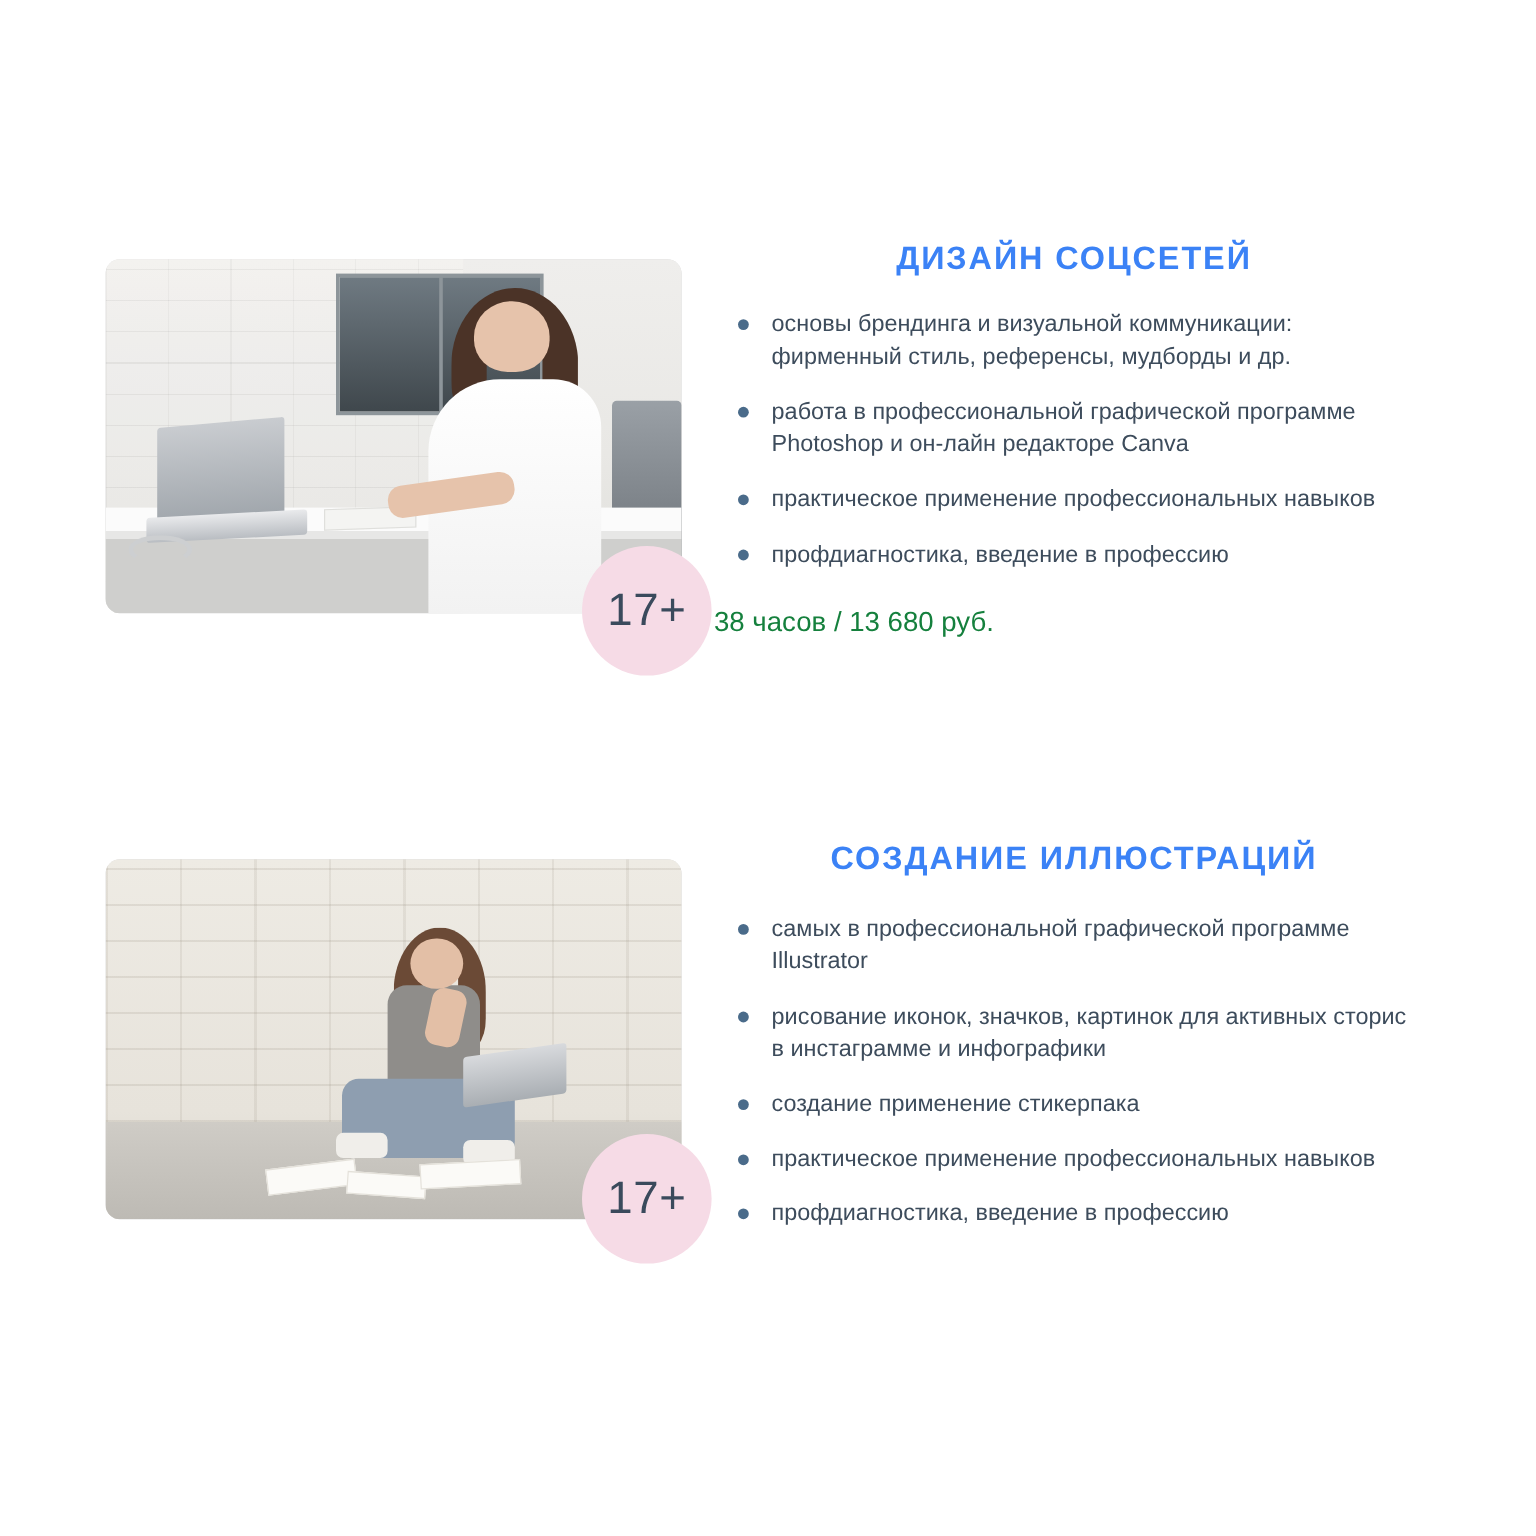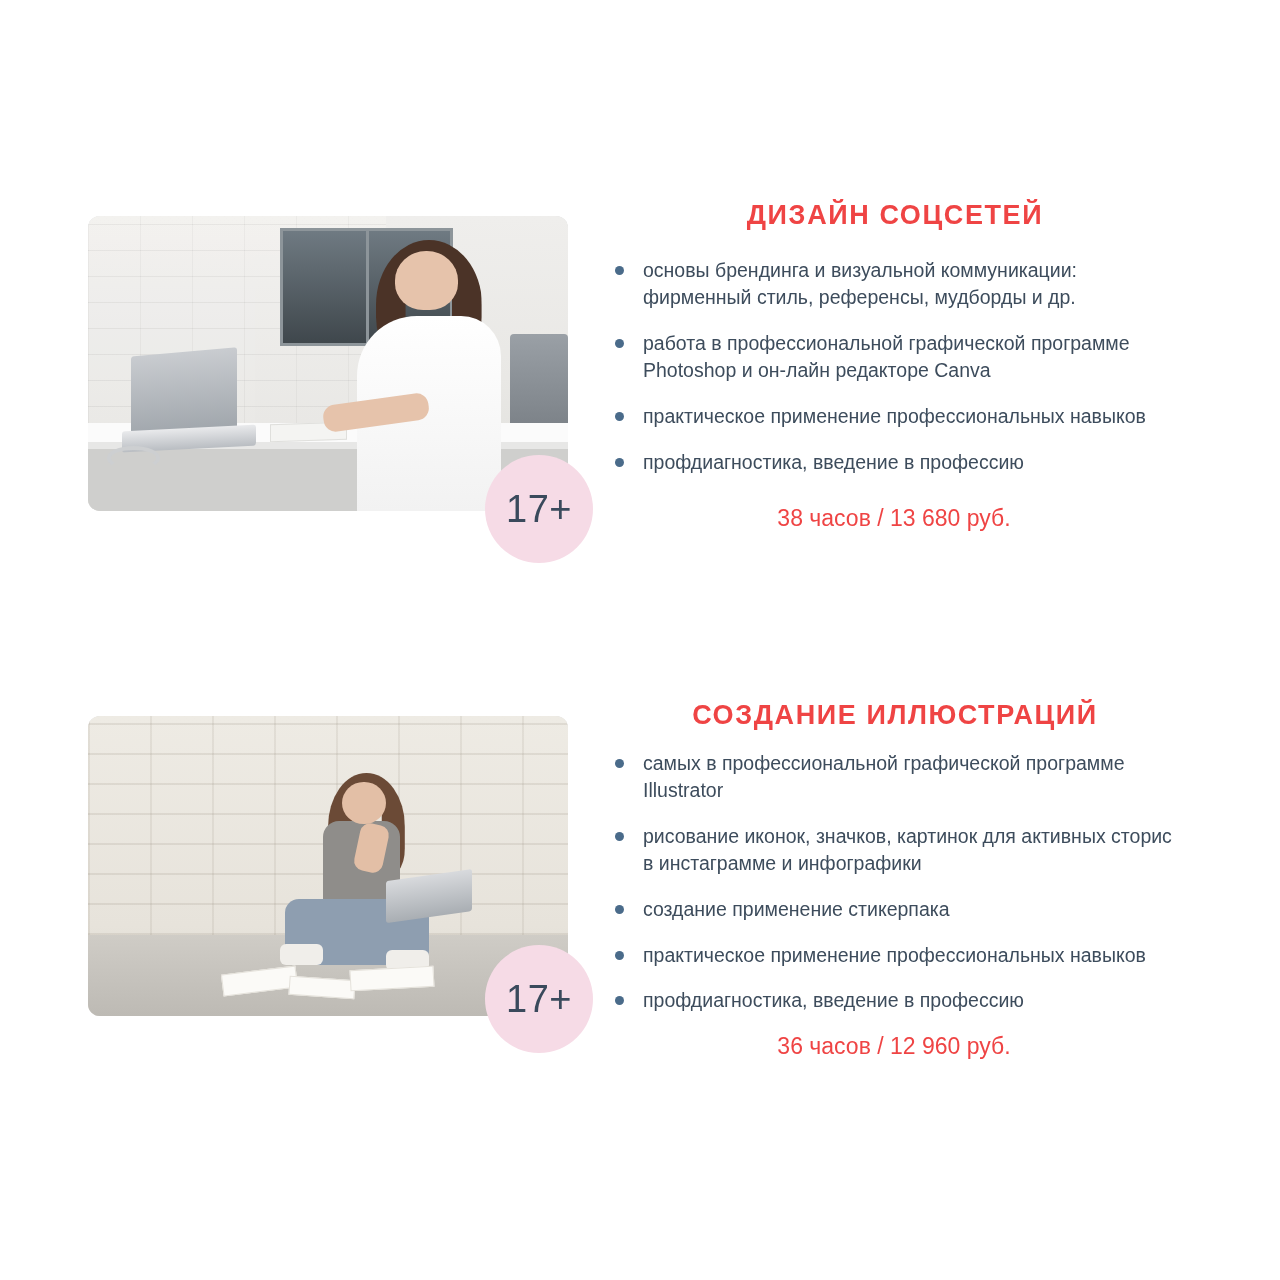--- a/index.html
+++ b/index.html
@@ -70,26 +70,26 @@
     width: 660px;
     padding-right: 60px;
     flex: 0 0 660px;
   }
 
   .course-title {
     text-align: center;
     font-size: 27px;
     font-weight: bold;
     letter-spacing: 1.6px;
-    color: #ef4444;
+    color: #3b82f6;
     margin: 0 0 26px 0;
     text-transform: uppercase;
   }
 
-  .course-2 .course-title { margin-bottom: 19px; }
+  .course-2 .course-title { margin-bottom: 30px; }
 
   ul.bullets {
     list-style: none;
     margin: 12px;
     padding: 0;
   }
 
   ul.bullets li {
     position: relative;
     padding-left: 36px;
@@ -104,23 +104,23 @@
     position: absolute;
     left: 8px;
     top: 9px;
     width: 9px;
     height: 9px;
     border-radius: 50%;
     background: #4a6b8a;
   }
 
   .price {
-    text-align: center;
+    text-align: left;
     font-size: 23px;
-    color: #ef4444;
+    color: #15803d;
     margin-top: 30px;
     padding-right: 2px;
   }
 
   .course-2 .price { margin-top: 16px; }
 
   
   .ph1-wall {
     position: absolute;
     inset: 0;
@@ -349,17 +349,16 @@
 
     <div class="text-col">
       <h2 class="course-title">СОЗДАНИЕ ИЛЛЮСТРАЦИЙ</h2>
       <ul class="bullets">
         <li>самых в профессиональной графической программе Illustrator</li>
         <li>рисование иконок, значков, картинок для активных сторис в инстаграмме и инфографики</li>
         <li>создание применение стикерпака</li>
         <li>практическое применение профессиональных навыков</li>
         <li>профдиагностика, введение в профессию</li>
       </ul>
-      <div class="price">36 часов / 12 960 руб.</div>
     </div>
   </section>
 
 </div>
 
 </body></html>

